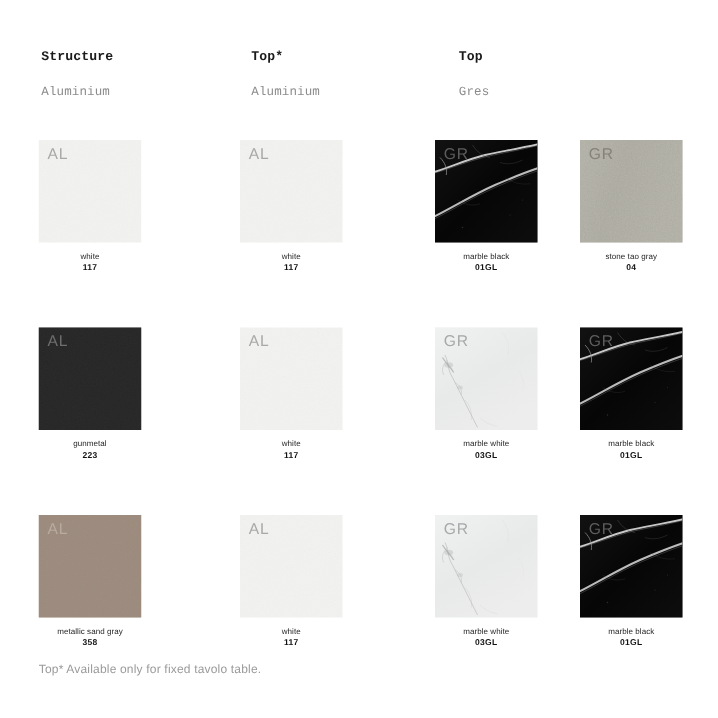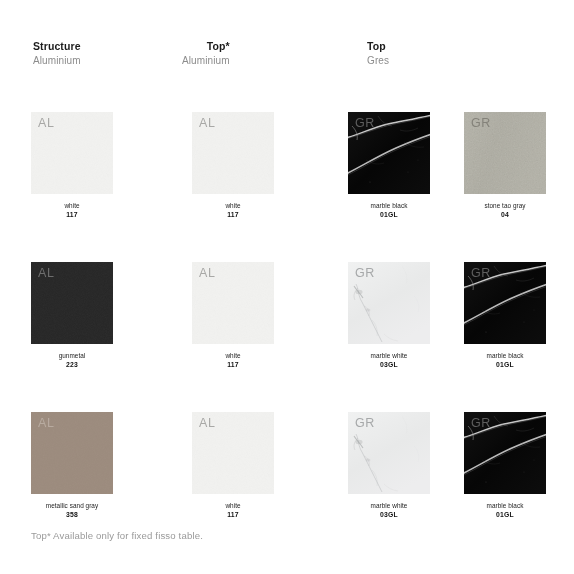--- a/index.html
+++ b/index.html
@@ -35,28 +35,30 @@
     position: absolute;
     top: 0;
     line-height: 1.22;
   }
   .col-header .ch-title {
     display: block;
     font-size: 10.5px;
     font-weight: bold;
     color: #1b1b1b;
     letter-spacing: 0.1px;
+    font-family: Liberation Mono, monospace;
   }
   .col-header .ch-sub {
     display: block;
     font-size: 10px;
     font-weight: normal;
     color: #8c8c8c;
     letter-spacing: 0.1px;
-    margin-top: 2px;
+    margin-top: 16px;
+    font-family: Liberation Mono, monospace;
   }
 
   
   .grid {
     position: absolute;
     top: 0;
     left: 0;
     width: 458px;
     height: 520px;
   }
@@ -134,21 +136,21 @@
 </head>
 <body style="background: rgb(255, 255, 255);">
 
 <div class="sheet">
 
   <div class="headers">
       <div class="col-header" style="left: 33px;">
         <span class="ch-title">Structure</span>
         <span class="ch-sub">Aluminium</span>
       </div>
-      <div class="col-header" style="left: 182px; text-align: right;">
+      <div class="col-header" style="left: 201px;">
         <span class="ch-title">Top*</span>
         <span class="ch-sub">Aluminium</span>
       </div>
       <div class="col-header" style="left: 367px;">
         <span class="ch-title">Top</span>
         <span class="ch-sub">Gres</span>
       </div>
     </div>
 
   <div class="grid">
@@ -459,16 +461,16 @@
           <span class="code" style="color: rgb(94, 94, 94);">GR</span>
         </div>
         <div class="caption">
           <span class="cap-name">marble black</span>
           <span class="cap-code">01GL</span>
         </div>
       </div>
     </div>
 
   <div class="footer">
-    <span class="f-en">Top* Available only for fixed fisso table.</span>
+    <span class="f-en">Top* Available only for fixed tavolo table.</span>
   </div>
 
 </div>
 
 </body></html>

